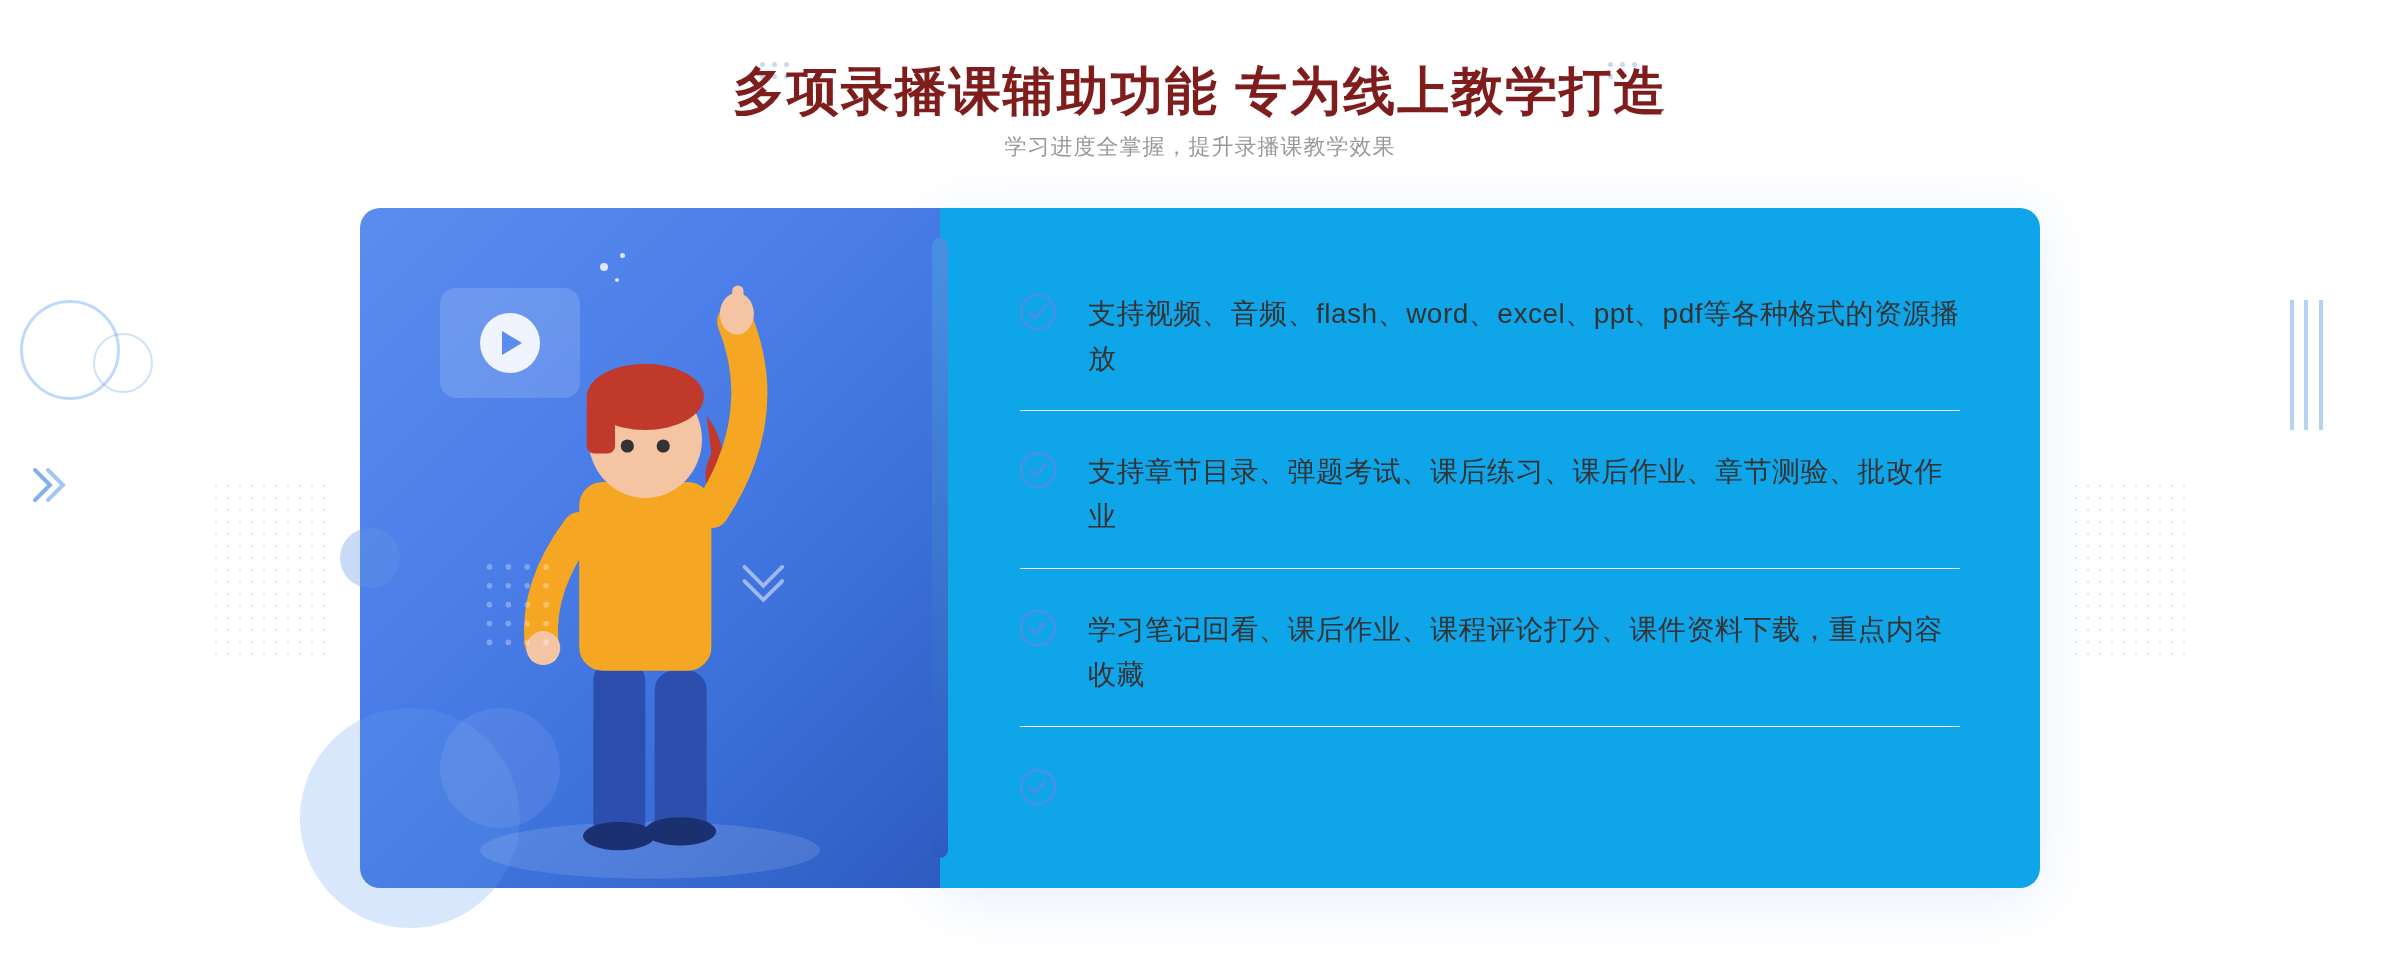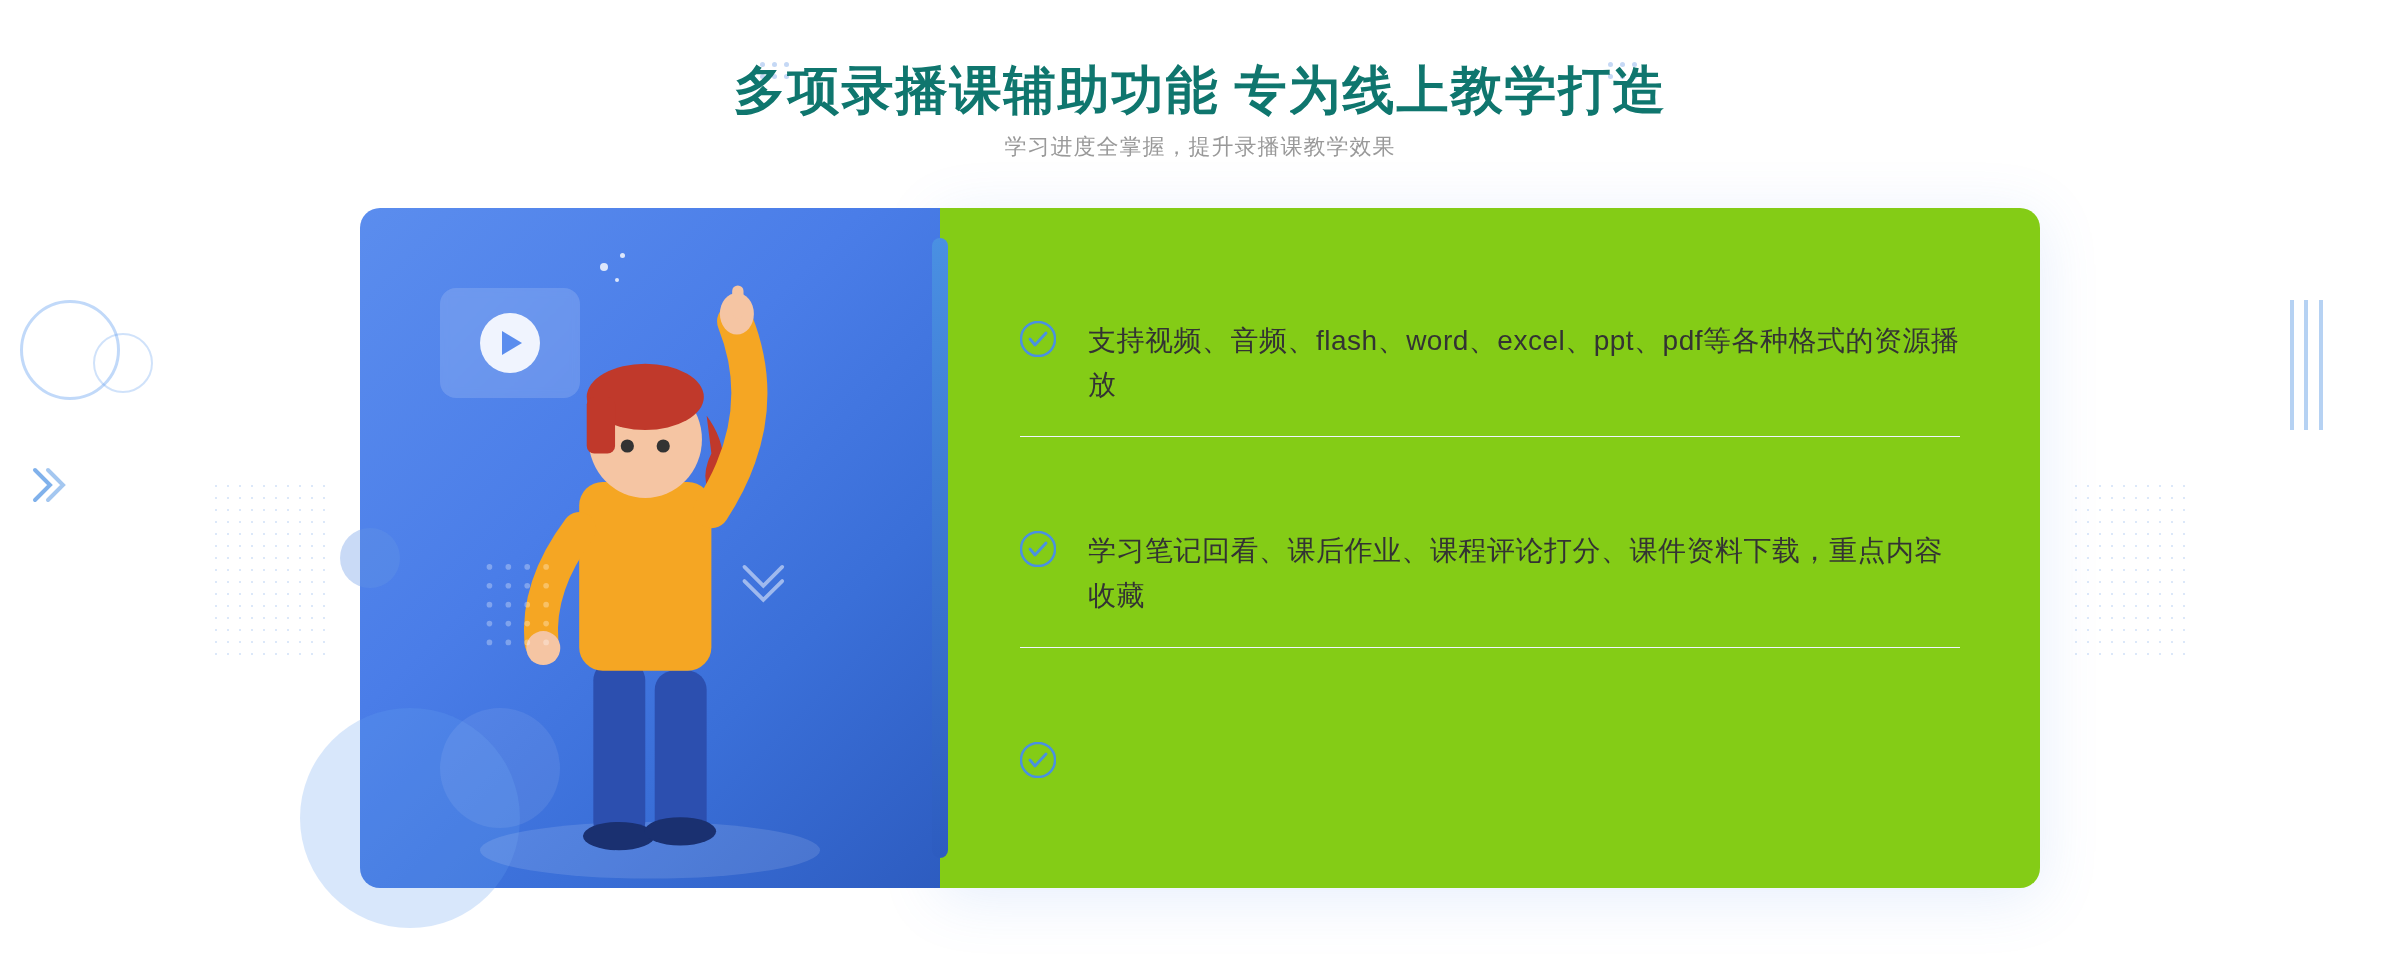--- a/index.html
+++ b/index.html
@@ -72,24 +72,23 @@
     .header {
       text-align: center;
       margin-bottom: 16px;
       position: relative;
       z-index: 2;
     }
 
     .main-title {
       font-size: 52px;
       font-weight: 700;
-      color: #0f766e;
+      color: #7f1d1d;
       letter-spacing: 2px;
       line-height: 1.2;
-      font-family: Liberation Serif, serif;
     }
 
     .sub-title {
       font-size: 22px;
       color: #999999;
       margin-top: 10px;
       font-weight: 400;
       letter-spacing: 1px;
     }
 
@@ -201,21 +200,21 @@
       left: -20px;
       width: 60px;
       height: 60px;
       border-radius: 50%;
       background: rgba(100, 150, 230, 0.35);
     }
 
     
     .features-panel {
       flex: 1;
-      background: #84cc16;
+      background: #0ea5e9;
       border-radius: 0 20px 20px 0;
       box-shadow: 0 10px 60px rgba(90, 140, 238, 0.15);
       padding: 50px 80px;
       display: flex;
       flex-direction: column;
       justify-content: space-around;
       min-height: 680px;
     }
 
     .feature-item {
@@ -429,20 +428,29 @@
       <div class="feature-item">
         <div class="check-icon">
           <svg viewBox="0 0 36 36" xmlns="http://www.w3.org/2000/svg">
             <circle cx="18" cy="18" r="17" fill="none" stroke="#4a90e2" stroke-width="2.5"></circle>
             <polyline points="10,18 15,24 26,12" fill="none" stroke="#4a90e2" stroke-width="2.8" stroke-linecap="round" stroke-linejoin="round"></polyline>
           </svg>
         </div>
         <span class="feature-text">支持视频、音频、flash、word、excel、ppt、pdf等各种格式的资源播放</span>
       </div>
 
+      <div class="feature-item">
+        <div class="check-icon">
+          <svg viewBox="0 0 36 36" xmlns="http://www.w3.org/2000/svg">
+            <circle cx="18" cy="18" r="17" fill="none" stroke="#4a90e2" stroke-width="2.5"></circle>
+            <polyline points="10,18 15,24 26,12" fill="none" stroke="#4a90e2" stroke-width="2.8" stroke-linecap="round" stroke-linejoin="round"></polyline>
+          </svg>
+        </div>
+        <span class="feature-text">支持章节目录、弹题考试、课后练习、课后作业、章节测验、批改作业</span>
+      </div>
 
       <div class="feature-item">
         <div class="check-icon">
           <svg viewBox="0 0 36 36" xmlns="http://www.w3.org/2000/svg">
             <circle cx="18" cy="18" r="17" fill="none" stroke="#4a90e2" stroke-width="2.5"></circle>
             <polyline points="10,18 15,24 26,12" fill="none" stroke="#4a90e2" stroke-width="2.8" stroke-linecap="round" stroke-linejoin="round"></polyline>
           </svg>
         </div>
         <span class="feature-text">学习笔记回看、课后作业、课程评论打分、课件资料下载，重点内容收藏</span>
       </div>

